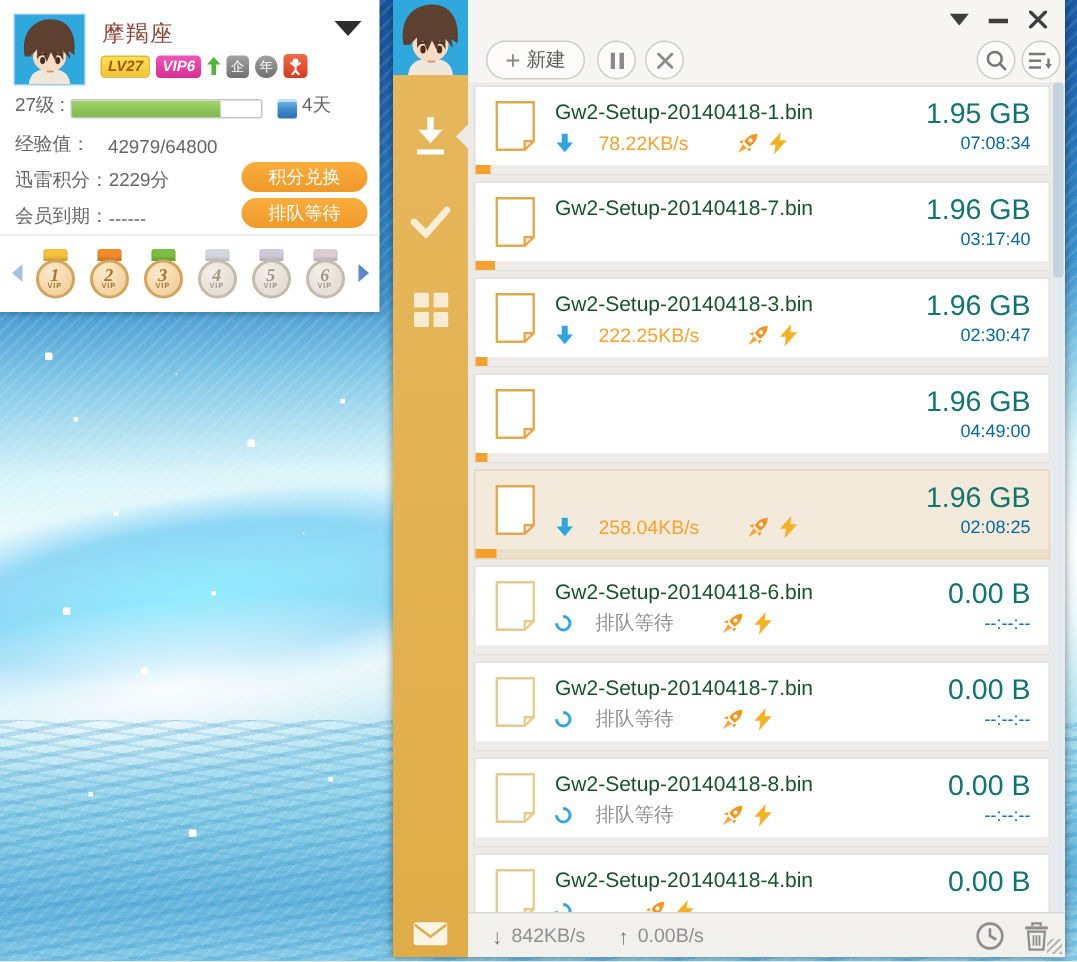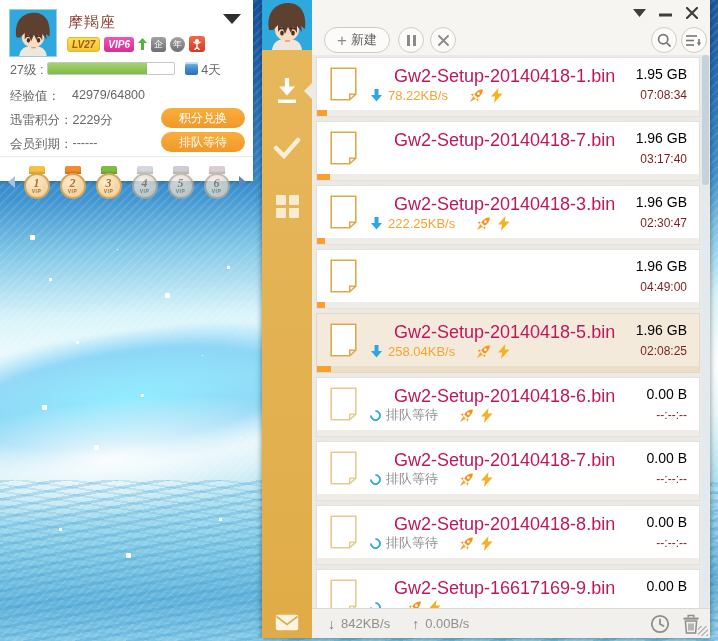--- a/index.html
+++ b/index.html
@@ -17,37 +17,37 @@
   .water { position:absolute; left:0; right:0; top:480px; bottom:0;
     background:repeating-linear-gradient(170deg, rgba(40,140,200,.22) 0 3px, rgba(255,255,255,0) 3px 9px),
                repeating-linear-gradient(8deg, rgba(70,170,220,.20) 0 2px, rgba(255,255,255,0) 2px 7px); }
   .sparkle { position:absolute; left:30px; top:235px; width:5px; height:5px; background:#fff; border-radius:1px;
     box-shadow:18px 42px 0 -1px #fff, 85px 12px 0 -2px #fff, 135px 58px 0 0 #fff, 45px 105px 0 -1px #fff,
       170px 118px 0 -2px #fff, 12px 170px 0 0 #fff, 196px 30px 0 -1px #fff, 110px 158px 0 -1px #fff,
       64px 210px 0 0 #fff, 150px 228px 0 -2px #fff, 28px 292px 0 -1px #fff, 96px 318px 0 0 #fff,
       188px 282px 0 -1px #fff, 208px 200px 0 -2px #fff; }
 
   
-  .user-card { position:absolute; left:0; top:0; width:253px; height:181px; background:#FFFFFF;
+  .user-card { position:absolute; left:0; top:0; width:253px; height:208px; background:#FFFFFF;
     box-shadow:0 1px 5px rgba(0,0,0,.3); }
   .uc-avatar { position:absolute; left:9px; top:9px; width:48px; height:48px; border:1px solid #9ACBE8; overflow:hidden; }
   .uc-name { position:absolute; left:68px; top:13px; font-size:15px; color:#8B4438; letter-spacing:1px; }
   .uc-caret { position:absolute; right:12px; top:14px; width:0; height:0;
     border-left:9px solid transparent; border-right:9px solid transparent; border-top:10px solid #2E2E2E; cursor:pointer; }
   .uc-badges { position:absolute; left:67px; top:36px; display:flex; align-items:center; gap:4px; }
   .b-lv { background:linear-gradient(#FBE14E,#F0C436); border:1px solid #DFB83B; border-radius:3px;
     color:#A5571B; font-size:10px; font-weight:bold; font-style:italic; padding:1px 4px; }
   .b-vip { background:linear-gradient(#F055B5,#D92C96); border-radius:3px; color:#fff; font-size:10px;
     font-weight:bold; font-style:italic; padding:2px 4px; }
   .b-sq { width:15px; height:15px; display:flex; align-items:center; justify-content:center;
     background:linear-gradient(#A2A2A2,#6F6F6F); color:#fff; font-size:9px; border-radius:3px; }
   .b-round { border-radius:50%; }
   .b-person { width:16px; height:16px; border-radius:3px; background:linear-gradient(#F06A4A,#D73A20);
     display:flex; align-items:center; justify-content:center; }
-  .uc-row { position:absolute; left:10px; font-size:12.5px; color:#666; display:flex; align-items:flex-start; }
+  .uc-row { position:absolute; left:10px; font-size:12.5px; color:#666; display:flex; align-items:flex-end; }
   .lv-bar { width:128px; height:13px; border:1px solid #C6C6C6; border-radius:2px; background:#fff; margin:0 10px 0 4px; overflow:hidden; }
   .lv-fill { height:100%; background:linear-gradient(#A4D36E,#7FB94B); }
   .cal-icon { width:13px; height:13px; border-radius:2px; margin-right:3px;
     background:linear-gradient(#7CC0EC 0%,#3E88CC 55%,#2D6FB4 100%); box-shadow:inset 0 2px 0 rgba(255,255,255,.55); }
   .orange-btn { position:absolute; right:8px; width:84px; height:20px; border:none; border-radius:10px;
     background:linear-gradient(#F9AE3C,#F0992B); color:#fff; font-size:12px; cursor:pointer;
     font-family:inherit; line-height:20px; text-align:center; }
   .uc-medals { position:absolute; left:0; right:0; top:156px; height:49px; border-top:1px solid #EAEAEA;
     display:flex; align-items:center; justify-content:center; gap:7px; padding-top:2px; }
   .m-arrow { width:0; height:0; cursor:pointer; }
@@ -81,29 +81,29 @@
   .si-dl { margin-top:18px; } .si-done { margin-top:14px; } .si-grid { margin-top:14px; }
   .notch { position:absolute; right:0; top:15px; width:0; height:0;
     border-top:8px solid transparent; border-bottom:8px solid transparent; border-right:8px solid #ECEAE7; }
   .side-mail { position:absolute; left:0; bottom:7px; width:50px; display:flex; justify-content:center; cursor:pointer; }
 
   .listbg { position:absolute; left:50px; top:55px; right:0; bottom:30px; background:#ECEAE7; }
   .list { position:absolute; left:54px; top:57px; width:384px; bottom:30px; overflow:hidden; }
   .row { position:relative; height:60px; background:#FFF; border:1px solid #E2E0DD; margin-bottom:4px; }
   .row.selected { background:#F4EADB; border-color:#E6D6C0; }
   .ficon { position:absolute; left:13px; top:9px; line-height:0; }
-  .name { position:absolute; left:53px; top:8px; font-size:18px; color:#be185d;margin-left:24px; }
-  .line2 { position:absolute; left:53px; top:28px; height:18px; display:flex; align-items:center; gap:5px; }
+  .name { position:absolute; left:53px; top:8px; font-size:14px; color:#14532d; }
+  .line2 { position:absolute; left:53px; top:28px; height:18px; display:flex; align-items:center; gap:16px; }
   .speed { color:#F5A42D; font-size:13px; }
   .qtext { color:#8E8E8E; font-size:13px; }
   .spinner { width:11px; height:11px; border:2px solid #35A5DF; border-left-color:transparent;
     border-radius:50%; transform:rotate(45deg); }
   .boosts { display:flex; gap:7px; margin-left:16px; align-items:center; }
-  .size { position:absolute; right:12px; top:8px; font-size:14px; color:#000000; }
-  .eta { position:absolute; right:12px; top:30px; font-size:12px; color:#7f1d1d; }
+  .size { position:absolute; right:12px; top:8px; font-size:19px; color:#0f766e; }
+  .eta { position:absolute; right:12px; top:30px; font-size:12px; color:#0369a1; }
   .ptrack { position:absolute; left:0; right:0; bottom:0; height:6px; background:#F0EDE8; }
   .row.selected .ptrack { background:#EADFC9; }
   .fill { height:100%; background:#F6A12E; }
 
   .scrollbar { position:absolute; right:1px; top:55px; bottom:30px; width:7px; background:#E3EAEF; border-radius:3px; }
   .thumb { position:absolute; top:0; left:0; width:7px; height:130px; background:#C3D2DC; border-radius:3px; }
 
   .statusbar { position:absolute; left:50px; right:0; bottom:0; height:30px; background:#F1F0ED;
     border-top:1px solid #DBD9D5; display:flex; align-items:center; font-size:13px; color:#8F8F8F; }
   .sb-arrow { font-size:14px; color:#7A7A7A; margin:0 6px 0 16px; }
@@ -435,21 +435,20 @@
           </div>
   </div>
 
   <div class="row selected">
     <span class="ficon">
       <svg width="27" height="34" viewBox="0 0 27 34">
         <path class="fi-body" d="M1.2 1.2h24.6v26l-6 5.6H1.2z" fill="#FFFFFF" stroke="#DFA94E" stroke-width="1.6"></path>
         <path class="fi-fold" d="M25.8 27.2h-6v5.6" fill="none" stroke="#DFA94E" stroke-width="1.6"></path>
       </svg>
     </span>
-    <span class="name">Gw2-Setup-20140418-5.bin</span>
     <span class="size">1.96 GB</span>
     <span class="eta">02:08:25</span>
     <div class="line2">
       <span class="dlarrow" style="line-height:0;">
         <svg width="13" height="13" viewBox="0 0 13 13">
                 <path d="M4.5 0h4v6H12L6.5 12.5 1 6h3.5z" fill="#2EA7E0"></path>
               </svg>
       </span>
 
       <span class="speed">258.04KB/s</span>
@@ -583,21 +582,21 @@
           </div>
   </div>
 
   <div class="row">
     <span class="ficon">
       <svg width="27" height="34" viewBox="0 0 27 34">
         <path class="fi-body" d="M1.2 1.2h24.6v26l-6 5.6H1.2z" fill="#FFFFFF" stroke="#E6CB90" stroke-width="1.6"></path>
         <path class="fi-fold" d="M25.8 27.2h-6v5.6" fill="none" stroke="#E6CB90" stroke-width="1.6"></path>
       </svg>
     </span>
-    <span class="name">Gw2-Setup-16617169-9.bin</span>
+    <span class="name">Gw2-Setup-20140418-4.bin</span>
     <span class="size">0.00 B</span>
     <span class="eta"></span>
     <div class="line2">
 
       <span class="spinner"></span>
 
       <span class="qtext"></span>
       <span class="boosts">
         <span style="line-height:0;cursor:pointer;">
           <svg width="15" height="15" viewBox="0 0 16 16">

